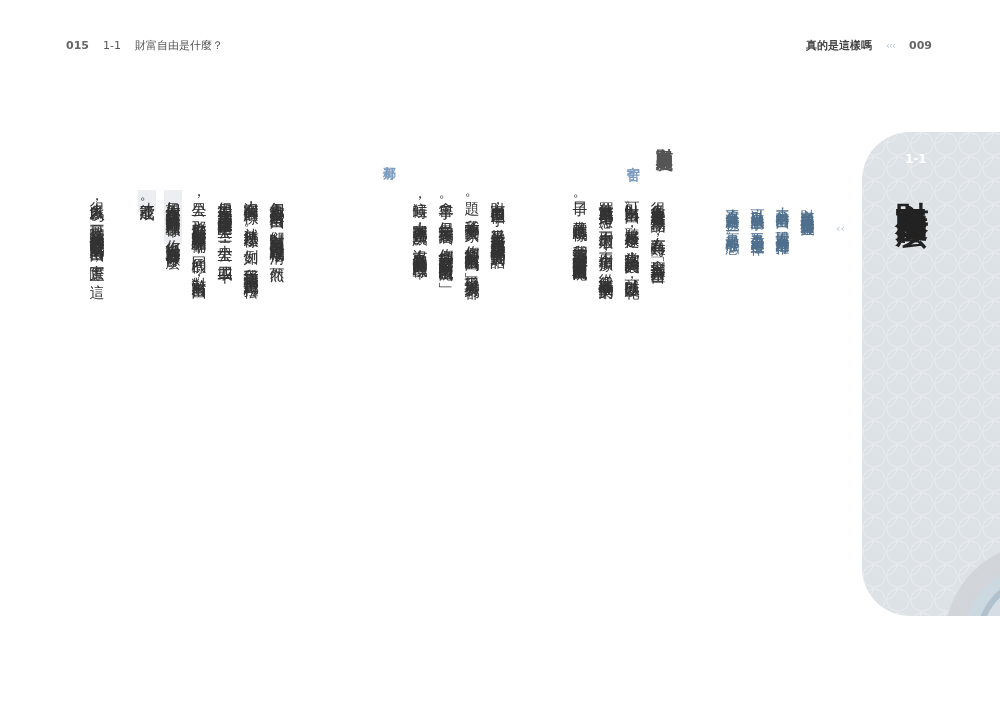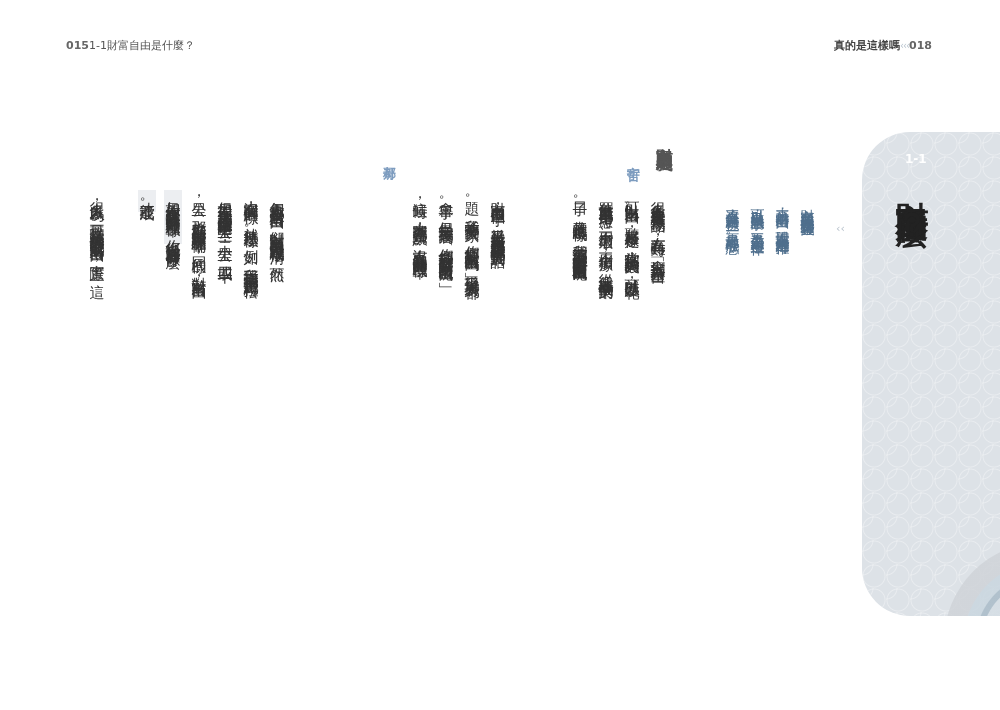--- a/index.html
+++ b/index.html
@@ -2,21 +2,21 @@
 <html><head>
   <meta charset="utf-8">
   <style>
     html, body { margin:0; padding:0; }
     body {
       width:1000px; height:710px; background:#ffffff; position:relative; overflow:hidden;
       font-family:"DejaVu Serif", "Liberation Serif", serif; color:#3a3a3a;
     }
     .header-left, .header-right {
       position:absolute; top:38px; font-family:"DejaVu Sans","Liberation Sans",sans-serif;
-      font-size:11px; color:#555; display:flex; align-items:center; text-align:center;
+      font-size:11px; color:#555; display:flex; align-items:center; gap:14px;text-align:center;
     }
     .header-left { left:66px; }
     .header-right { right:68px; }
     .header-right .title { font-weight:bold; color:#444; }
     .header-right .chev { color:#b9c4cf; letter-spacing:-1px; font-size:10px; }
     .pnum { font-weight:bold; color:#666; }
 
     
     .chapter-tab {
       position:absolute; left:862px; top:132px; width:150px; height:484px;
@@ -89,21 +89,21 @@
 <body>
 
 <div class="header-left">
   <span class="pnum">015</span>
   <span>1-1</span>
   <span>財富自由是什麼？</span>
 </div>
 <div class="header-right">
   <span class="title">真的是這樣嗎</span>
   <span class="chev">‹‹‹</span>
-  <span class="pnum">018</span>
+  <span class="pnum">009</span>
 </div>
 
 <div class="chapter-tab">
   <div class="pattern"></div>
   <div class="rosette"></div>
 </div>
 <div class="chapter-num">1-1</div>
 <div class="chapter-title">財富自由是什麼？</div>
 
 <div class="quote-chev">‹‹</div>

